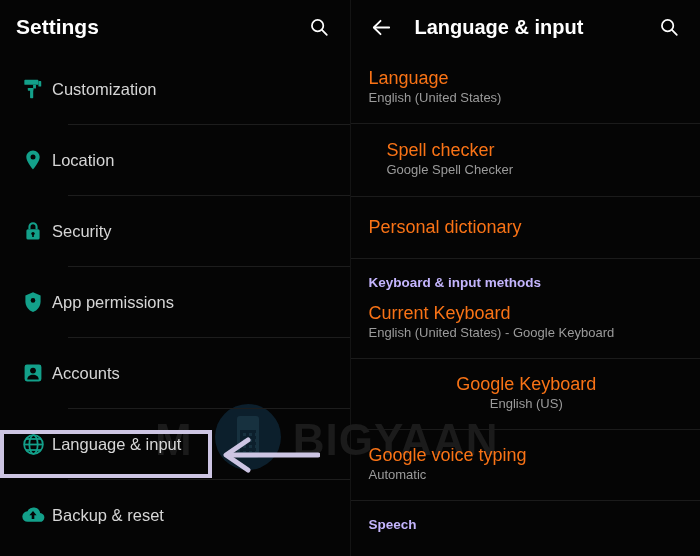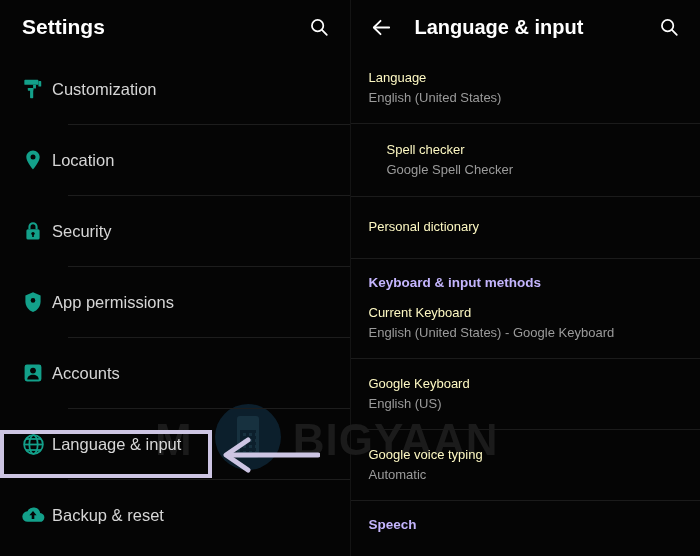--- a/index.html
+++ b/index.html
@@ -86,21 +86,21 @@
     display: flex;
     align-items: center;
     padding: 0 16px;
     z-index: 6;
   }
   .topbar .title {
     color: #ffffff;
     font-size: 21px;
     font-weight: bold;
   }
-  .topbar-left .title { margin-left: 6px; }
+  .topbar-left .title { }
   .topbar-right .title { margin-left: 18px; font-size: 20px; }
   .topbar .spacer { flex: 1; }
   .icon-btn {
     width: 30px;
     height: 30px;
     display: flex;
     align-items: center;
     justify-content: center;
     cursor: pointer;
   }
@@ -134,22 +134,22 @@
   }
 
   
   .list-right { position: relative; z-index: 5; }
   .row-right {
     position: relative;
     padding: 12px 16px 13px 18px;
     cursor: pointer;
   }
   .row-right .t1 {
-    color: #fef9c3;
-    font-size: 13px;
+    color: #f97316;
+    font-size: 18px;
     line-height: 20px;
   }
   .row-right .t2 {
     color: #9b9b9b;
     font-size: 13px;
     line-height: 18px;
     margin-top: 1px;
   }
   .divider-right {
     height: 1px;
@@ -336,21 +336,21 @@
       <div class="divider-right"></div>
 
       <div class="section-head">Keyboard &amp; input methods</div>
 
       <div class="row-right" style="padding-top:6px;padding-bottom:16px;">
         <div class="t1">Current Keyboard</div>
         <div class="t2">English (United States) - Google Keyboard</div>
       </div>
       <div class="divider-right"></div>
 
-      <div class="row-right" style="padding-top:15px;padding-bottom:16px;">
+      <div class="row-right" style="padding-top:15px;padding-bottom:16px;text-align:center;">
         <div class="t1">Google Keyboard</div>
         <div class="t2">English (US)</div>
       </div>
       <div class="divider-right"></div>
 
       <div class="row-right" style="padding-top:15px;padding-bottom:16px;">
         <div class="t1">Google voice typing</div>
         <div class="t2">Automatic</div>
       </div>
       <div class="divider-right"></div>

